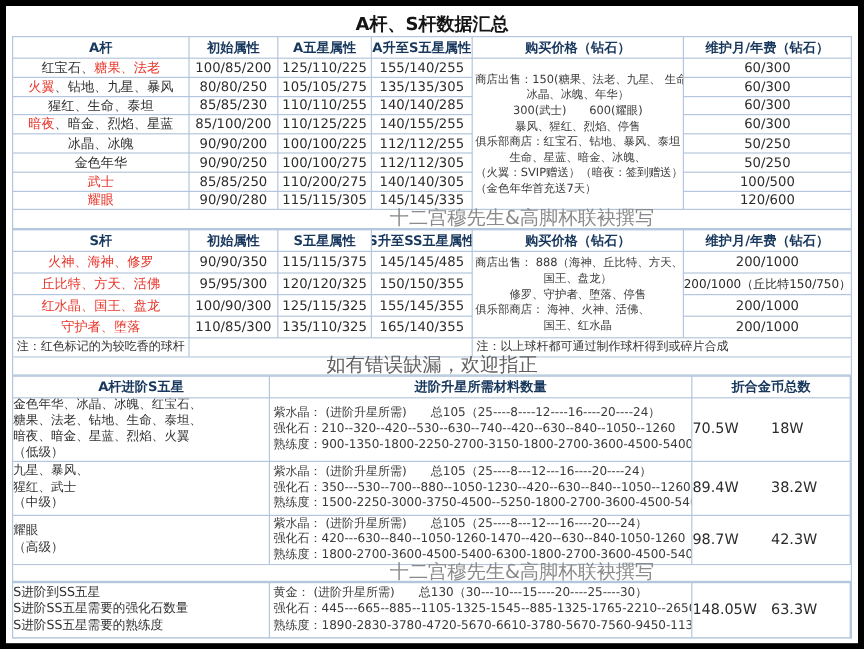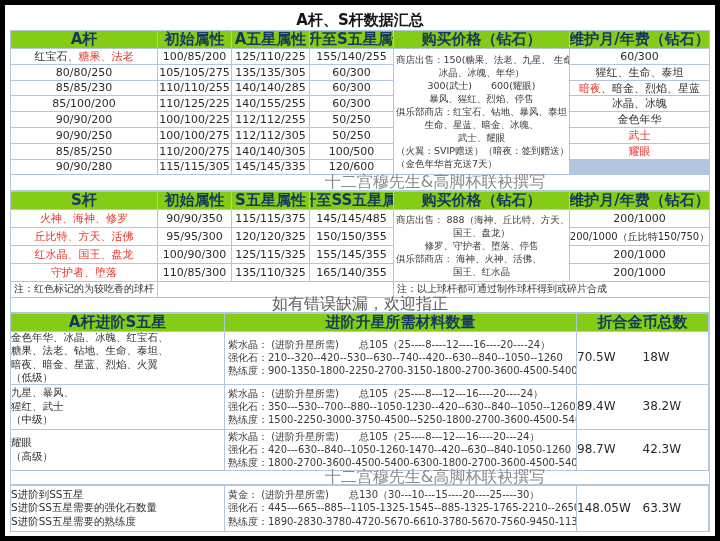--- a/index.html
+++ b/index.html
@@ -9,21 +9,21 @@
   .title{height:20px;line-height:20px;text-align:center;font-size:15px;font-weight:bold;color:#141414}
   .grid{display:grid;gap:1px;background:#b4c6dd;border:1px solid #b4c6dd}
   .t1,.t2{grid-template-columns:146px 73px 77px 83px 175px 139px}
   .t1{grid-template-rows:17px repeat(8,14.8px)}
   .t2{grid-template-rows:17px repeat(4,16.8px) 15px}
   .t3,.t4{grid-template-columns:213px 351px 131px}
   .t3{grid-template-rows:17px 52px 44px 40px}
   .t4{grid-template-rows:45px}
   .cell{background:#fff;display:flex;align-items:center;justify-content:center;
         font-size:11px;overflow:hidden;white-space:nowrap}
-  .hd{background:#84cc16;color:#17375d;font-weight:bold;font-size:15px}
+  .hd{background:#ffffff;color:#17375d;font-weight:bold;font-size:11px}
   .num{color:#2b2b2b}
   .c-red{color:#e8352a}
   .purchase{grid-column:5;display:flex;flex-direction:column;justify-content:center;
             font-size:9.5px;line-height:13px;padding:0 2px;color:#3a3a3a}
   .t1 .purchase{grid-row:2/span 8}
   .t2 .purchase{grid-row:2/span 4}
   .ln{width:100%}
   .a-l{text-align:left}
   .a-c{text-align:center}
   .noteL{grid-row:6;grid-column:1;justify-content:flex-start;padding-left:3px;font-size:10px;color:#333}
@@ -61,26 +61,29 @@
     <div class="cell num">100/85/200</div>
     <div class="cell num">125/110/225</div>
     <div class="cell num">155/140/255</div>
     <div class="cell purchase">
         <div class="ln a-l">商店出售：150(糖果、法老、九星、 生命</div>
         <div class="ln a-c">冰晶、冰魄、年华）</div>
         <div class="ln a-c">300(武士)　　600(耀眼)</div>
         <div class="ln a-c">暴风、猩红、烈焰、停售</div>
         <div class="ln a-l">俱乐部商店：红宝石、钻地、暴风、泰坦</div>
         <div class="ln a-c">生命、星蓝、暗金、冰魄、</div>
-        <div class="ln a-c">武士、耀眼</div>
         <div class="ln a-l">（火翼：SVIP赠送）（暗夜：签到赠送）</div>
         <div class="ln a-l">（金色年华首充送7天）</div>
       </div>
     <div class="cell num">60/300</div>
 
+    <div class="cell">
+        <span class="c-red">火翼</span>
+        <span>、钻地、九星、暴风</span>
+      </div>
     <div class="cell num">80/80/250</div>
     <div class="cell num">105/105/275</div>
     <div class="cell num">135/135/305</div>
     <div class="cell num">60/300</div>
 
     <div class="cell">
         <span>猩红、生命、泰坦</span>
       </div>
     <div class="cell num">85/85/230</div>
     <div class="cell num">110/110/255</div>

